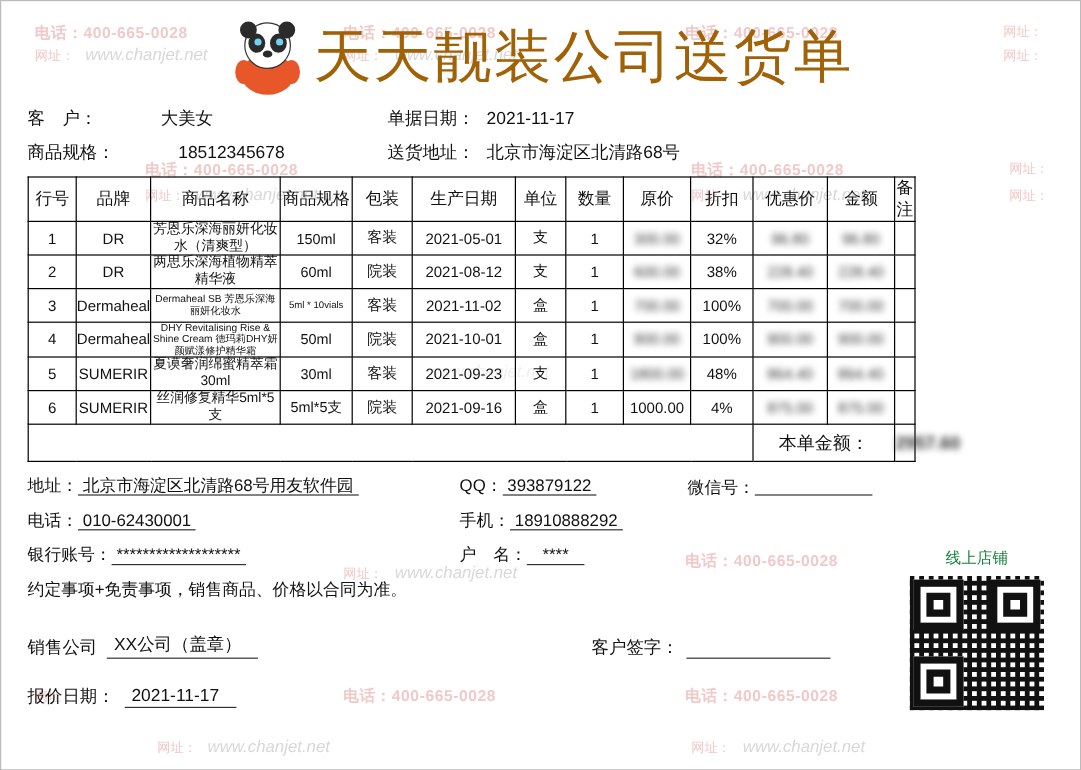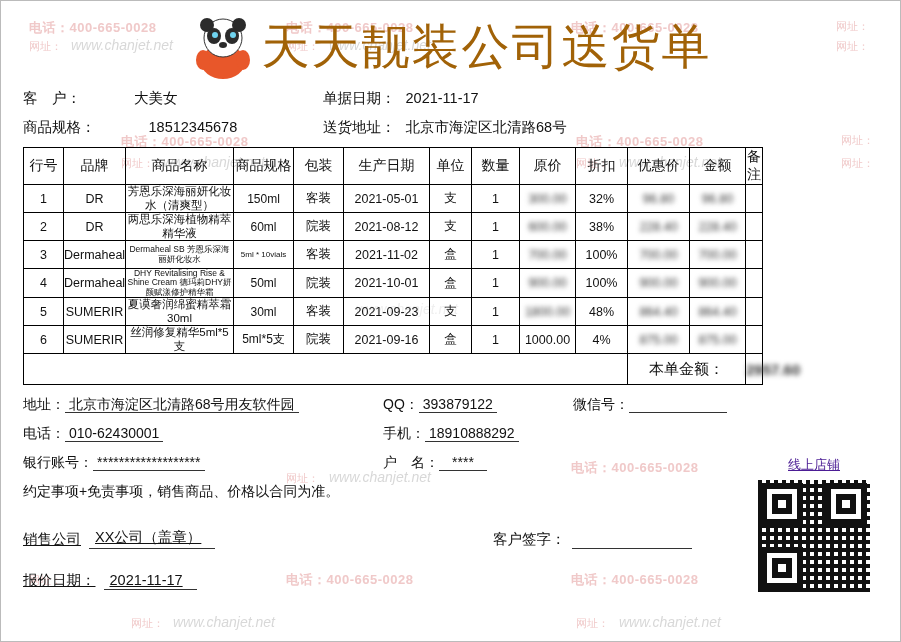--- a/index.html
+++ b/index.html
@@ -157,20 +157,21 @@
 
   
   .footer {
     margin: 12px 22px 0 22px;
     font-size: 14px;
     color: #111;
     line-height: 1.0;
   }
   .f-row {
     display: flex;
+    align-items: flex-end;
     margin-bottom: 13px;
   }
   .u-line {
     border-bottom: 1px solid #333;
     display: inline-block;
     min-width: 40px;
     padding: 0 4px 1px 4px;
     text-align: center;
   }
   .f-lbl { white-space: nowrap; }
@@ -189,23 +190,22 @@
   
   .qr-wrap {
     position: absolute;
     right: 28px;
     top: 455px;
     text-align: center;
     z-index: 3;
   }
   .qr-label {
     font-size: 13px;
-    color: #4c1d95;
+    color: #15803d;
     margin-bottom: 4px;
-    text-decoration: underline;
   }
   .qr {
     width: 112px;
     height: 112px;
     background-color: #fff;
     background-image:
       repeating-linear-gradient(90deg, #111 0 4px, transparent 4px 8px),
       repeating-linear-gradient(0deg, #111 0 4px, transparent 4px 8px);
     background-size: 8px 8px, 8px 8px;
     position: relative;
@@ -234,21 +234,21 @@
   .signblock {
     margin: 2px 22px 0 22px;
     font-size: 14.5px;
     color: #111;
   }
   .s-row {
     display: flex;
     align-items: flex-end;
     margin-bottom: 22px;
   }
-  .s-left { width: 330px; display: flex; align-items: flex-end; text-decoration: underline; }
+  .s-left { width: 330px; display: flex; align-items: flex-end; }
   .s-mid { flex: 1; display: flex; align-items: flex-end; }
   .sig-line {
     border-bottom: 1px solid #333;
     display: inline-block;
     width: 120px;
     height: 14px;
     margin-left: 6px;
   }
   .sig-line.long { width: 180px; }
   .val-line {

